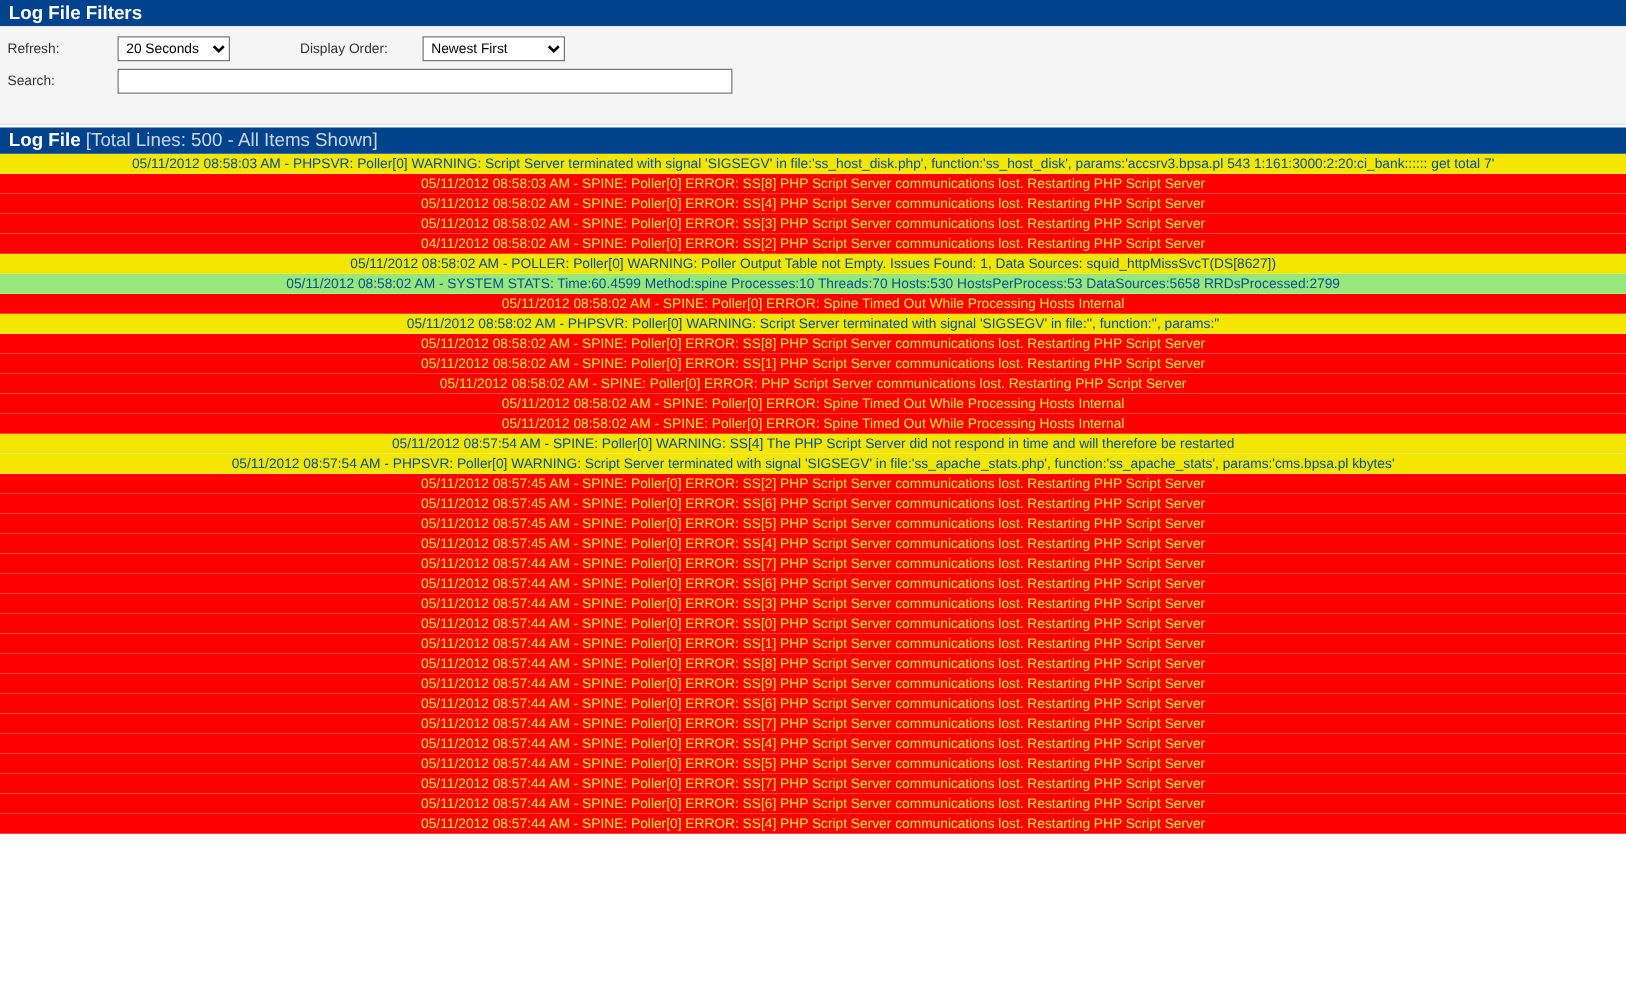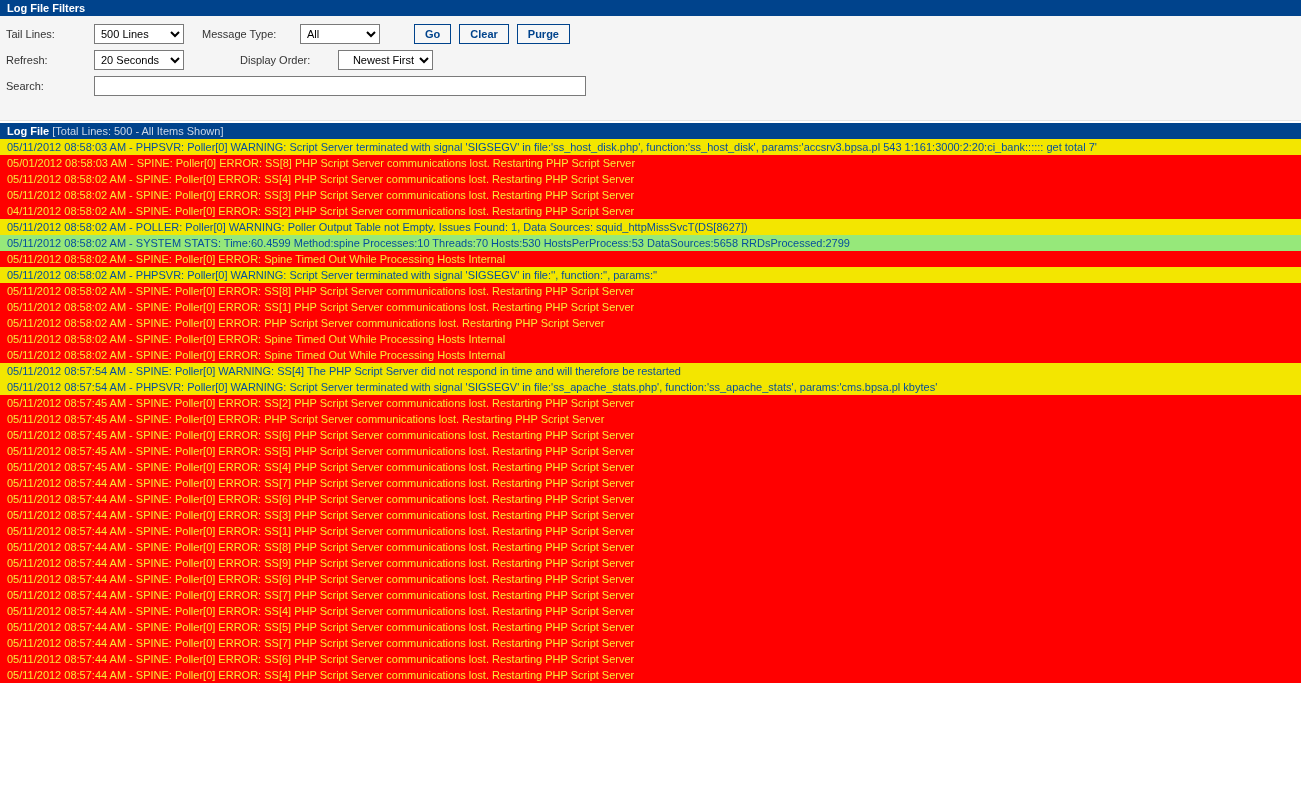--- a/index.html
+++ b/index.html
@@ -1,67 +1,52 @@
 <!DOCTYPE html>
 <html><head>
 <meta charset="utf-8">
 <style>
   html,body{margin:0;padding:0;background:#fff;font-family:Verdana,Arial,sans-serif;font-size:11px;color:#000;}
   .panel{margin:0 0 2px 0;}
-  .panel-header{background:#00438c;color:#fff;font-weight:bold;padding:2px 7px;font-size:11px;}
+  .panel-header{background:#00438c;color:#fff;font-weight:bold;padding:2px 7px;font-size:15px;}
   .panel-header .sub{font-weight:normal;color:#cad7e8;text-align:center;}
   .filters-body{background:#f5f5f5;padding:8px 6px 8px 6px;border-bottom:1px solid #e3e3e3;}
   .row{display:flex;align-items:center;margin-bottom:6px;}
   .lbl{width:88px;color:#333;}
   .sel{height:20px;border:1px solid #7a7a7a;background:#fff;font-size:11px;font-family:inherit;}
   select.sel{padding:1px 2px;}
   .sel.w90{width:90px;}
   .sel.w80{width:80px;}
   .msgtype{margin-left:18px;color:#333;}
   .btns{margin-left:34px;display:flex;gap:8px;}
   .btn{background:#f7f7f7;border:1px solid #00438c;color:#00438c;font-weight:bold;padding:1px 10px;cursor:pointer;font-family:inherit;font-size:11px;height:20px;}
   .search-input{width:482px;height:18px;border:1px solid #7a7a7a;background:#fff;font-size:11px;padding:0 4px;font-family:inherit;}
   .log-table{width:100%;border-collapse:collapse;}
-  .log-row td{padding:2px 7px;font-size:11px;white-space:nowrap;overflow:hidden;text-overflow:ellipsis;}
+  .log-row td{padding:2px 7px;font-size:11px;white-space:nowrap;overflow:hidden;text-overflow:ellipsis;text-align:center;}
   .lvl-warn{background:#f3e600;color:#064e9c;}
   .lvl-error{background:#ff0000;color:#f7e83a;}
   .lvl-stats{background:#96e87a;color:#064e9c;padding-left:24px;}
 </style>
 </head>
 <body>
 
 <div class="panel">
   <div class="panel-header">
     <span>Log File Filters</span>
   </div>
   <div class="filters-body">
 
-    <div class="row">
-      <span class="lbl">Tail Lines:</span>
-      <select class="sel w90">
-        <option>500 Lines</option>
-      </select>
-      <span class="msgtype" style="width:98px;">Message Type:</span>
-      <select class="sel w80">
-        <option>All</option>
-      </select>
-      <span class="btns">
-        <button class="btn">Go</button>
-        <button class="btn">Clear</button>
-        <button class="btn">Purge</button>
-      </span>
-    </div>
 
     <div class="row">
       <span class="lbl">Refresh:</span>
       <select class="sel w90">
         <option>20 Seconds</option>
       </select>
       <span class="msgtype" style="width:98px;padding-left:38px;">Display Order:</span>
-      <select class="sel" style="width:95px;text-align:right;">
+      <select class="sel" style="width:114px;">
         <option>Newest First</option>
       </select>
     </div>
 
     <div class="row" style="margin-bottom:16px;">
       <span class="lbl">Search:</span>
       <input class="search-input" type="text" value="" style="">
     </div>
 
   </div>
@@ -71,21 +56,21 @@
   <div class="panel-header">
     <span>Log File</span>
     <span class="sub">[Total Lines: 500 - All Items Shown]</span>
   </div>
   <table class="log-table">
     <tbody id="log-body">
         <tr class="log-row lvl-warn">
           <td>05/11/2012 08:58:03 AM - PHPSVR: Poller[0] WARNING: Script Server terminated with signal 'SIGSEGV' in file:'ss_host_disk.php', function:'ss_host_disk', params:'accsrv3.bpsa.pl 543 1:161:3000:2:20:ci_bank:::::: get total 7'</td>
         </tr>
         <tr class="log-row lvl-error">
-          <td>05/01/2012 08:58:03 AM - SPINE: Poller[0] ERROR: SS[8] PHP Script Server communications lost. Restarting PHP Script Server</td>
+          <td>05/11/2012 08:58:03 AM - SPINE: Poller[0] ERROR: SS[8] PHP Script Server communications lost. Restarting PHP Script Server</td>
         </tr>
         <tr class="log-row lvl-error">
           <td>05/11/2012 08:58:02 AM - SPINE: Poller[0] ERROR: SS[4] PHP Script Server communications lost. Restarting PHP Script Server</td>
         </tr>
         <tr class="log-row lvl-error">
           <td>05/11/2012 08:58:02 AM - SPINE: Poller[0] ERROR: SS[3] PHP Script Server communications lost. Restarting PHP Script Server</td>
         </tr>
         <tr class="log-row lvl-error">
           <td>04/11/2012 08:58:02 AM - SPINE: Poller[0] ERROR: SS[2] PHP Script Server communications lost. Restarting PHP Script Server</td>
         </tr>
@@ -119,39 +104,39 @@
         <tr class="log-row lvl-warn">
           <td>05/11/2012 08:57:54 AM - SPINE: Poller[0] WARNING: SS[4] The PHP Script Server did not respond in time and will therefore be restarted</td>
         </tr>
         <tr class="log-row lvl-warn">
           <td>05/11/2012 08:57:54 AM - PHPSVR: Poller[0] WARNING: Script Server terminated with signal 'SIGSEGV' in file:'ss_apache_stats.php', function:'ss_apache_stats', params:'cms.bpsa.pl kbytes'</td>
         </tr>
         <tr class="log-row lvl-error">
           <td>05/11/2012 08:57:45 AM - SPINE: Poller[0] ERROR: SS[2] PHP Script Server communications lost. Restarting PHP Script Server</td>
         </tr>
         <tr class="log-row lvl-error">
-          <td>05/11/2012 08:57:45 AM - SPINE: Poller[0] ERROR: PHP Script Server communications lost. Restarting PHP Script Server</td>
-        </tr>
-        <tr class="log-row lvl-error">
           <td>05/11/2012 08:57:45 AM - SPINE: Poller[0] ERROR: SS[6] PHP Script Server communications lost. Restarting PHP Script Server</td>
         </tr>
         <tr class="log-row lvl-error">
           <td>05/11/2012 08:57:45 AM - SPINE: Poller[0] ERROR: SS[5] PHP Script Server communications lost. Restarting PHP Script Server</td>
         </tr>
         <tr class="log-row lvl-error">
           <td>05/11/2012 08:57:45 AM - SPINE: Poller[0] ERROR: SS[4] PHP Script Server communications lost. Restarting PHP Script Server</td>
         </tr>
         <tr class="log-row lvl-error">
           <td>05/11/2012 08:57:44 AM - SPINE: Poller[0] ERROR: SS[7] PHP Script Server communications lost. Restarting PHP Script Server</td>
         </tr>
         <tr class="log-row lvl-error">
           <td>05/11/2012 08:57:44 AM - SPINE: Poller[0] ERROR: SS[6] PHP Script Server communications lost. Restarting PHP Script Server</td>
         </tr>
         <tr class="log-row lvl-error">
           <td>05/11/2012 08:57:44 AM - SPINE: Poller[0] ERROR: SS[3] PHP Script Server communications lost. Restarting PHP Script Server</td>
+        </tr>
+        <tr class="log-row lvl-error">
+          <td>05/11/2012 08:57:44 AM - SPINE: Poller[0] ERROR: SS[0] PHP Script Server communications lost. Restarting PHP Script Server</td>
         </tr>
         <tr class="log-row lvl-error">
           <td>05/11/2012 08:57:44 AM - SPINE: Poller[0] ERROR: SS[1] PHP Script Server communications lost. Restarting PHP Script Server</td>
         </tr>
         <tr class="log-row lvl-error">
           <td>05/11/2012 08:57:44 AM - SPINE: Poller[0] ERROR: SS[8] PHP Script Server communications lost. Restarting PHP Script Server</td>
         </tr>
         <tr class="log-row lvl-error">
           <td>05/11/2012 08:57:44 AM - SPINE: Poller[0] ERROR: SS[9] PHP Script Server communications lost. Restarting PHP Script Server</td>
         </tr>

